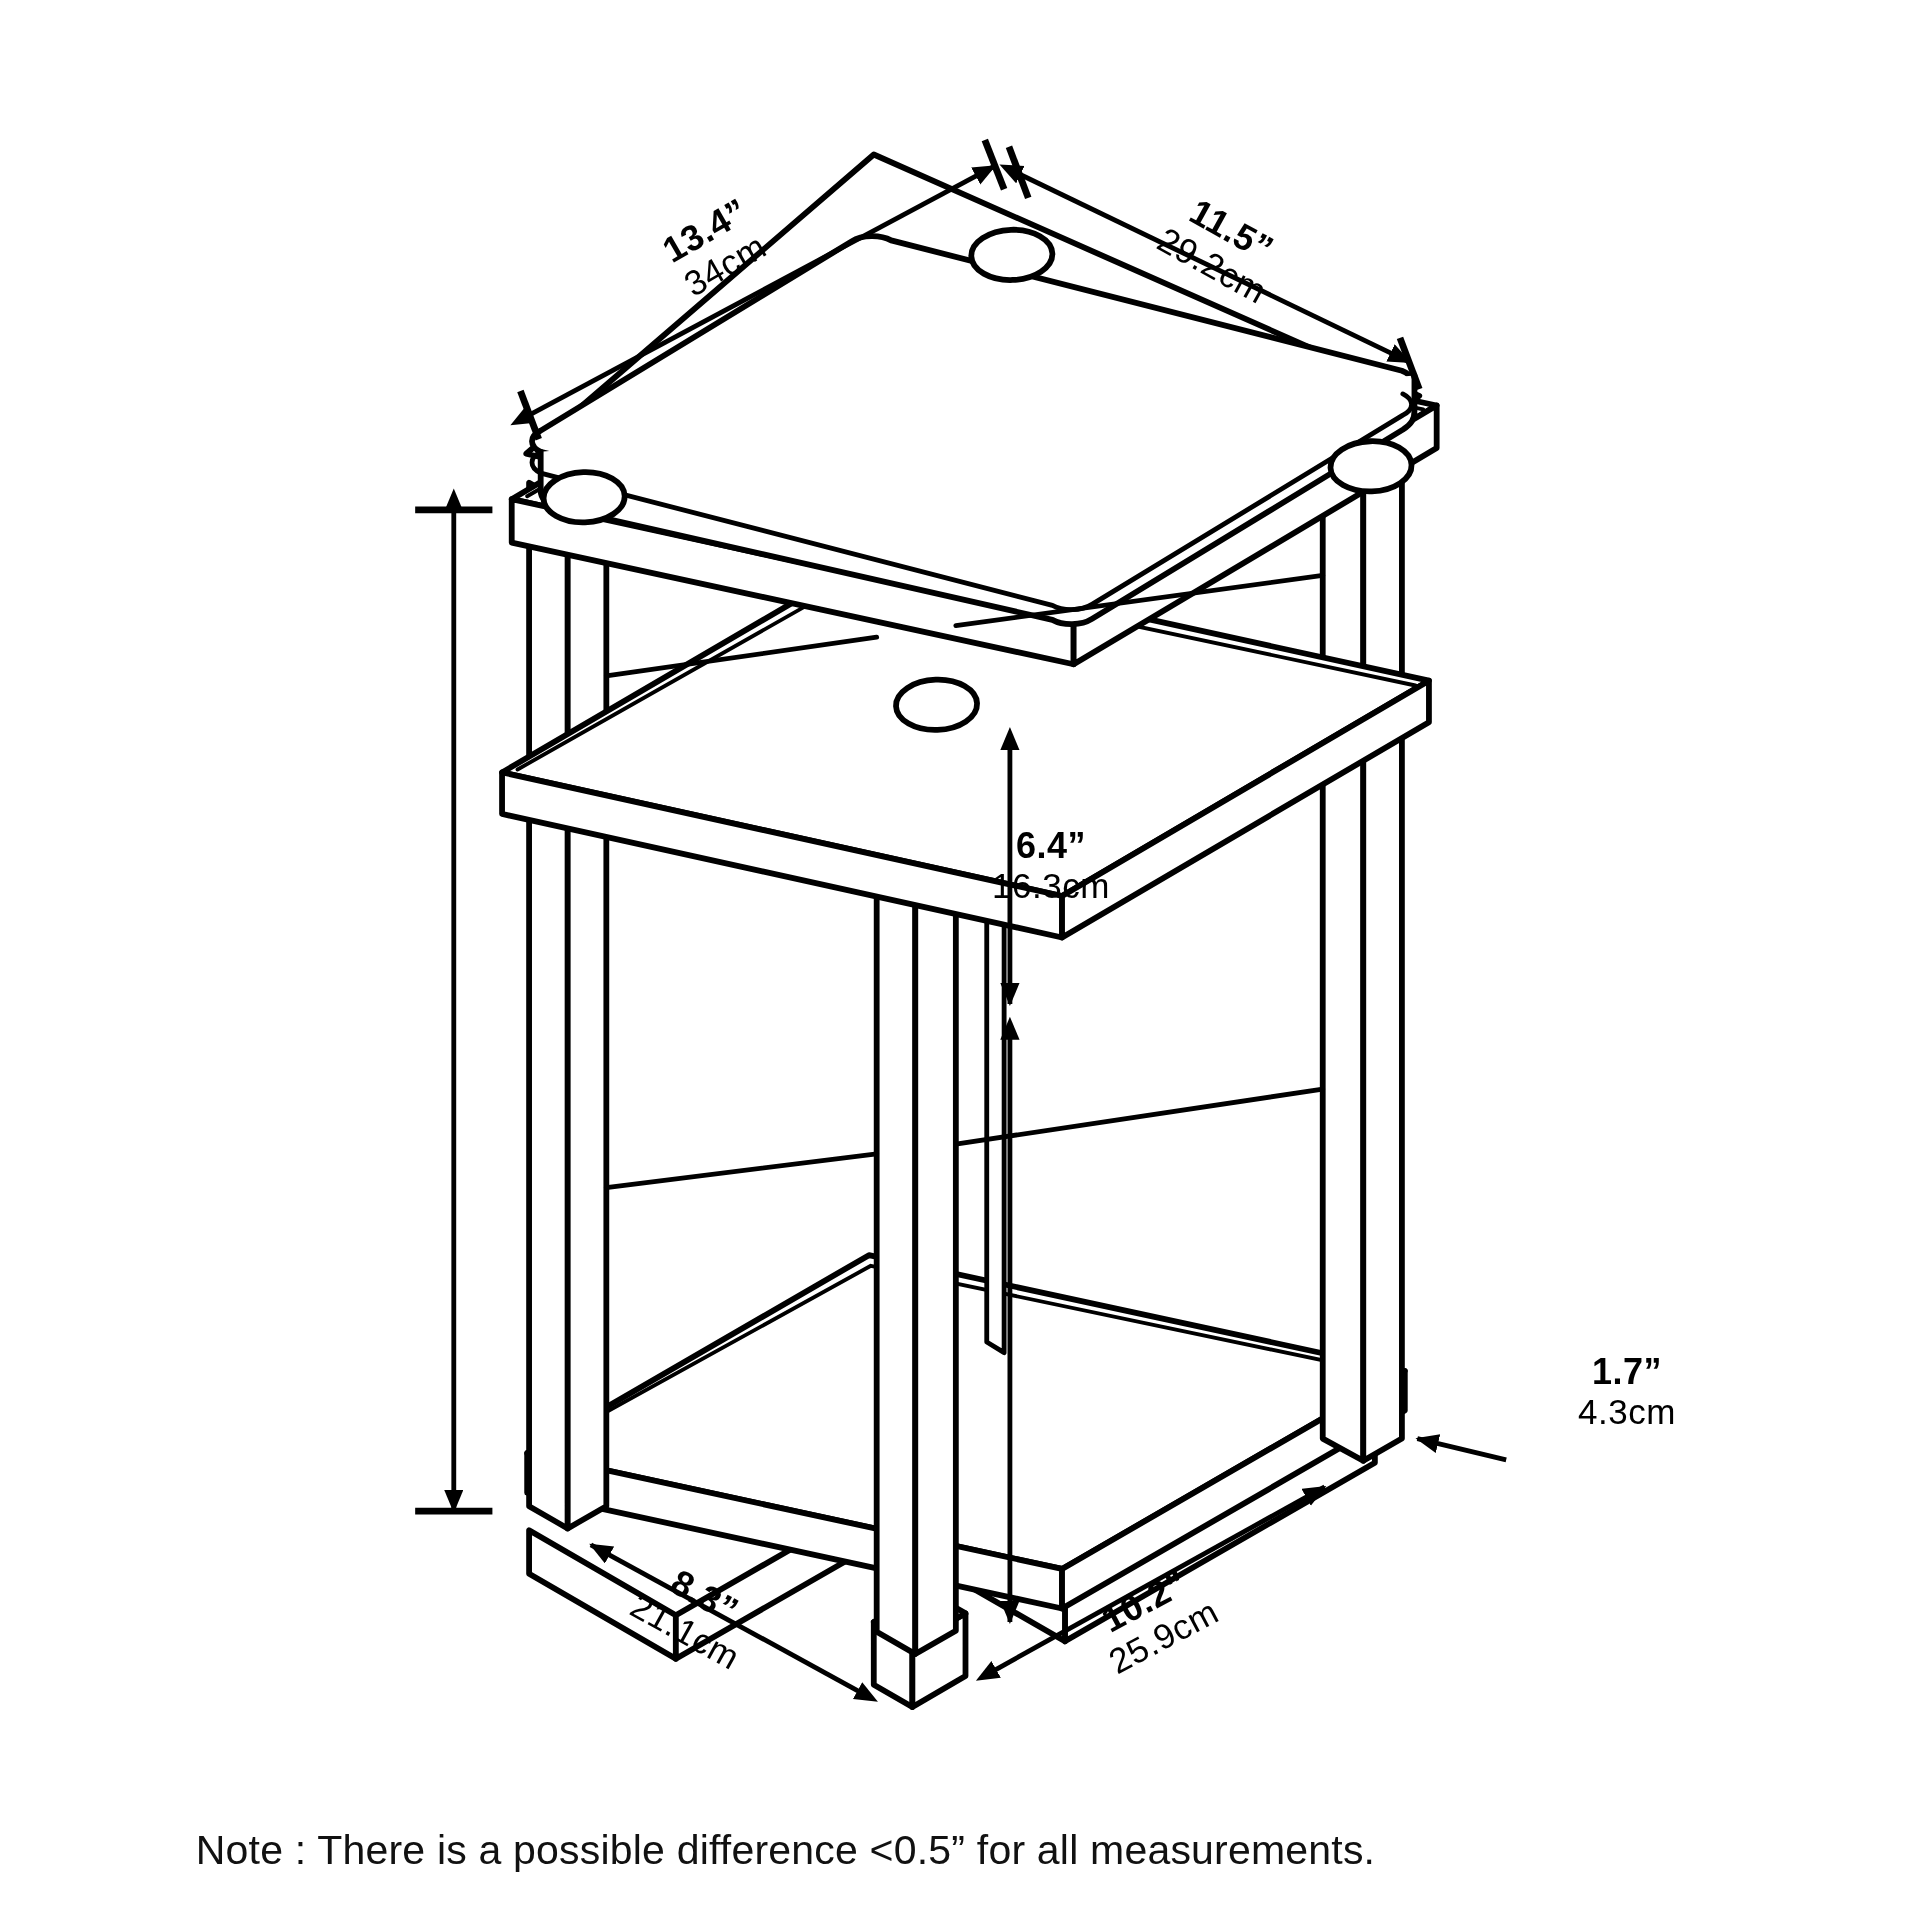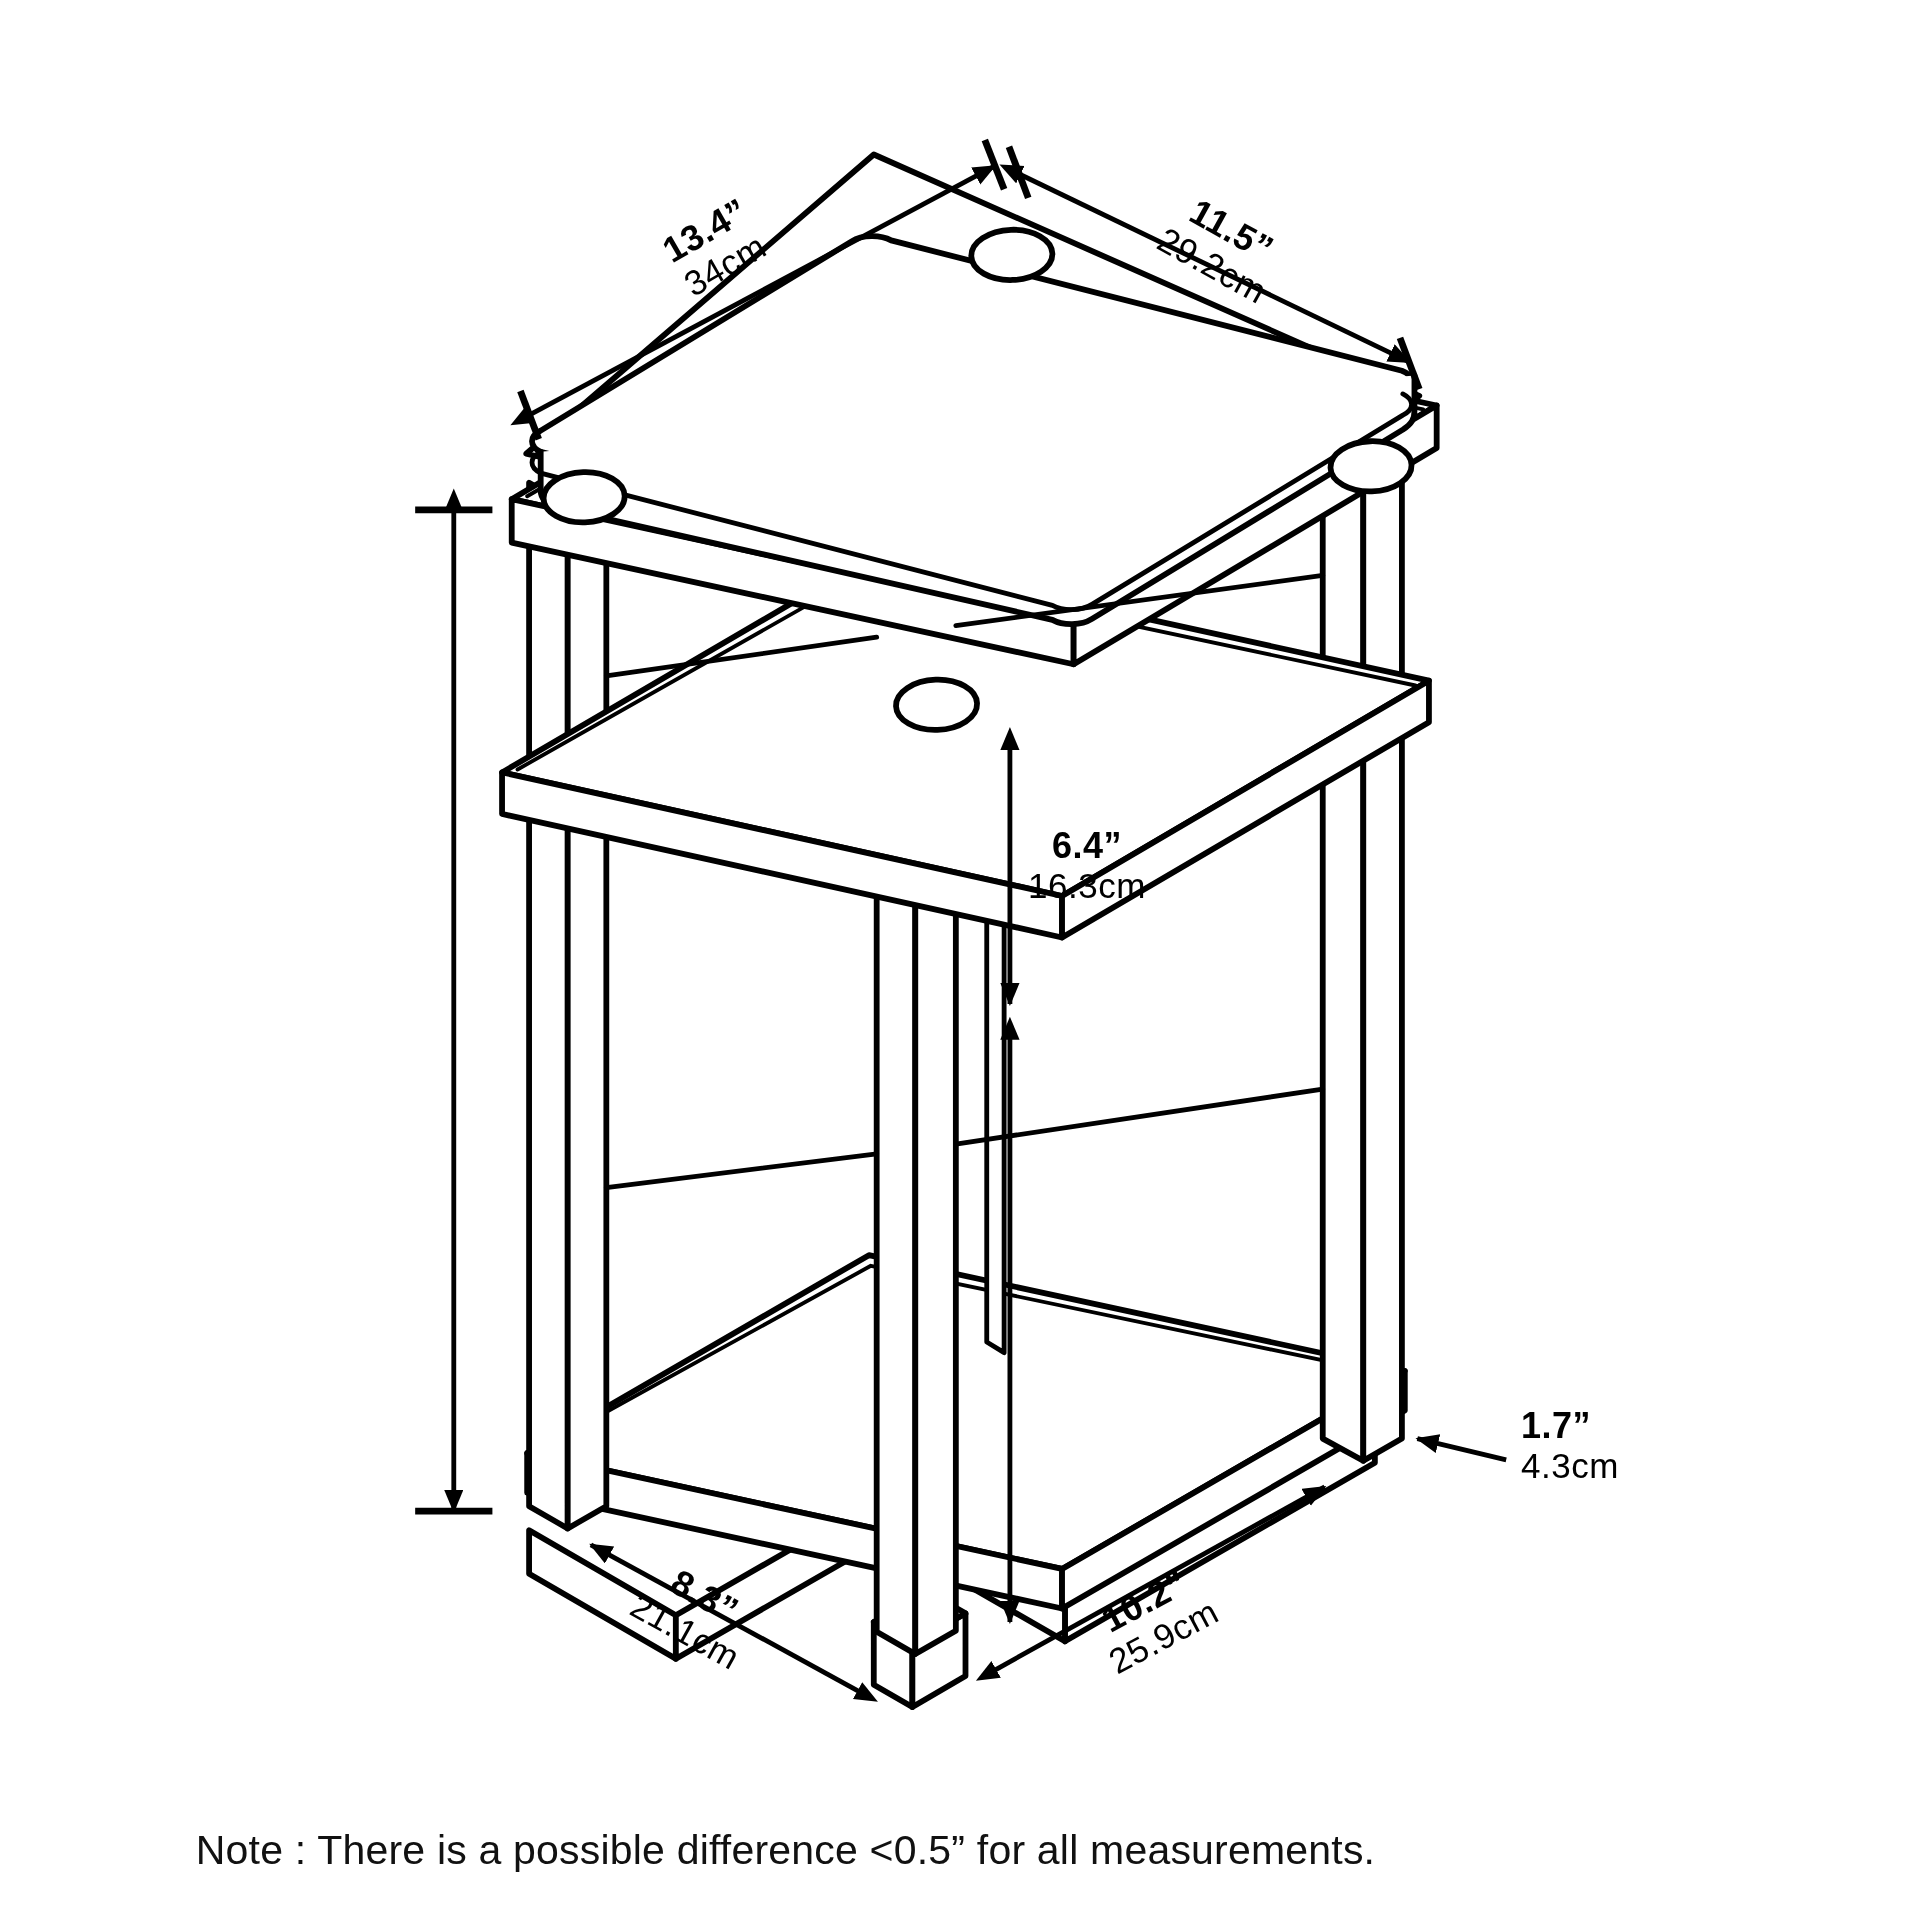--- a/index.html
+++ b/index.html
@@ -198,27 +198,27 @@
     <div class="dim-in">13.4”</div>
     <div class="dim-cm">34cm</div>
   </div>
 
   <div class="dim-label" id="lbl-width" style="left:1106px; top:208px; width:232px;">
     <div class="dim-in">11.5”</div>
     <div class="dim-cm">29.2cm</div>
   </div>
 
 
-  <div class="dim-label" id="lbl-upper" style="left:971px; top:826px; width:232px;">
+  <div class="dim-label" id="lbl-upper" style="left:935px; top:826px; width:232px;">
     <div class="dim-in">6.4”</div>
     <div class="dim-cm">16.3cm</div>
   </div>
 
 
-  <div class="dim-label" id="lbl-foot" style="left:1521px; top:1406px; width:212px; text-align:left;">
+  <div class="dim-label" id="lbl-foot" style="left:1521px; top:1352px; width:212px; text-align:center;">
     <div class="dim-in">1.7”</div>
     <div class="dim-cm">4.3cm</div>
   </div>
 
   <div class="dim-label" id="lbl-bottom-left" style="left:579px; top:1574px; width:232px;">
     <div class="dim-in">8.3”</div>
     <div class="dim-cm">21.1cm</div>
   </div>
 
   <div class="dim-label" id="lbl-bottom-right" style="left:1038px; top:1579px; width:232px;">

